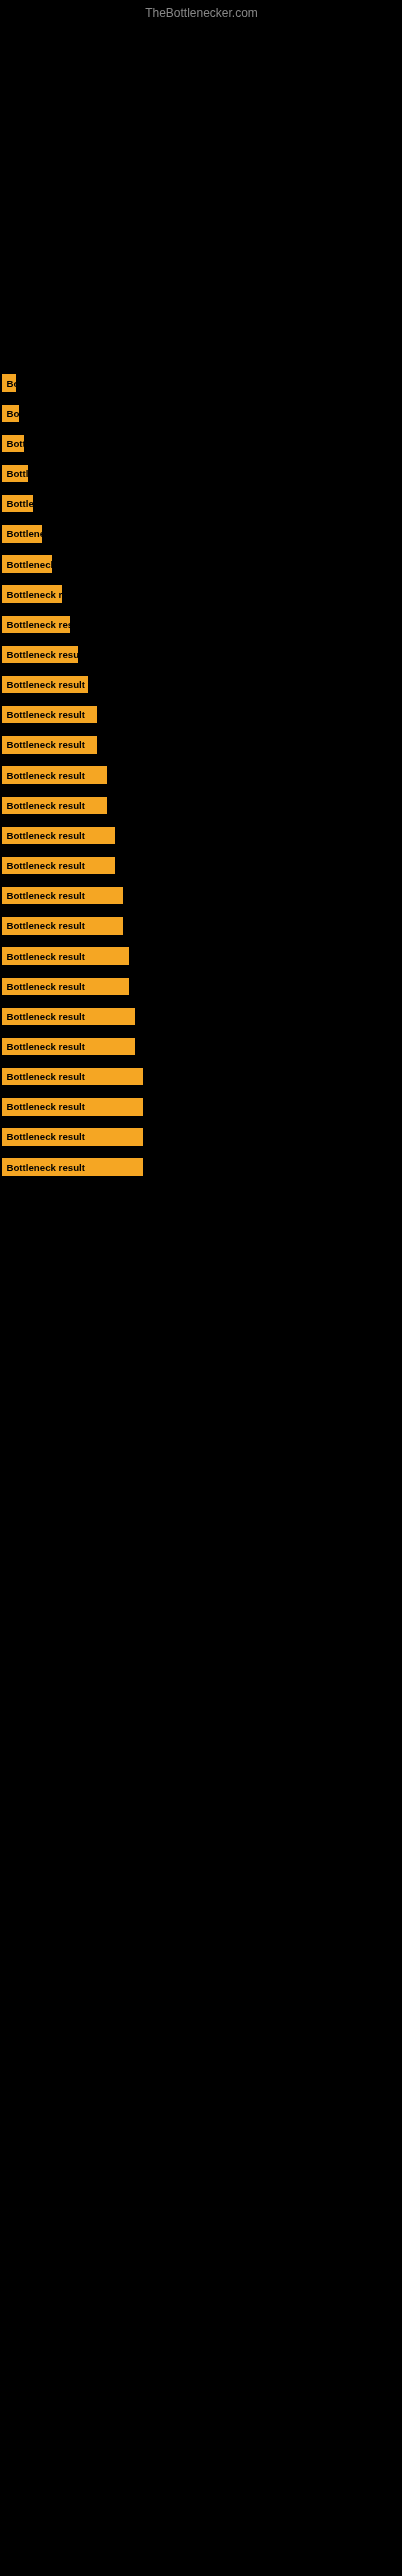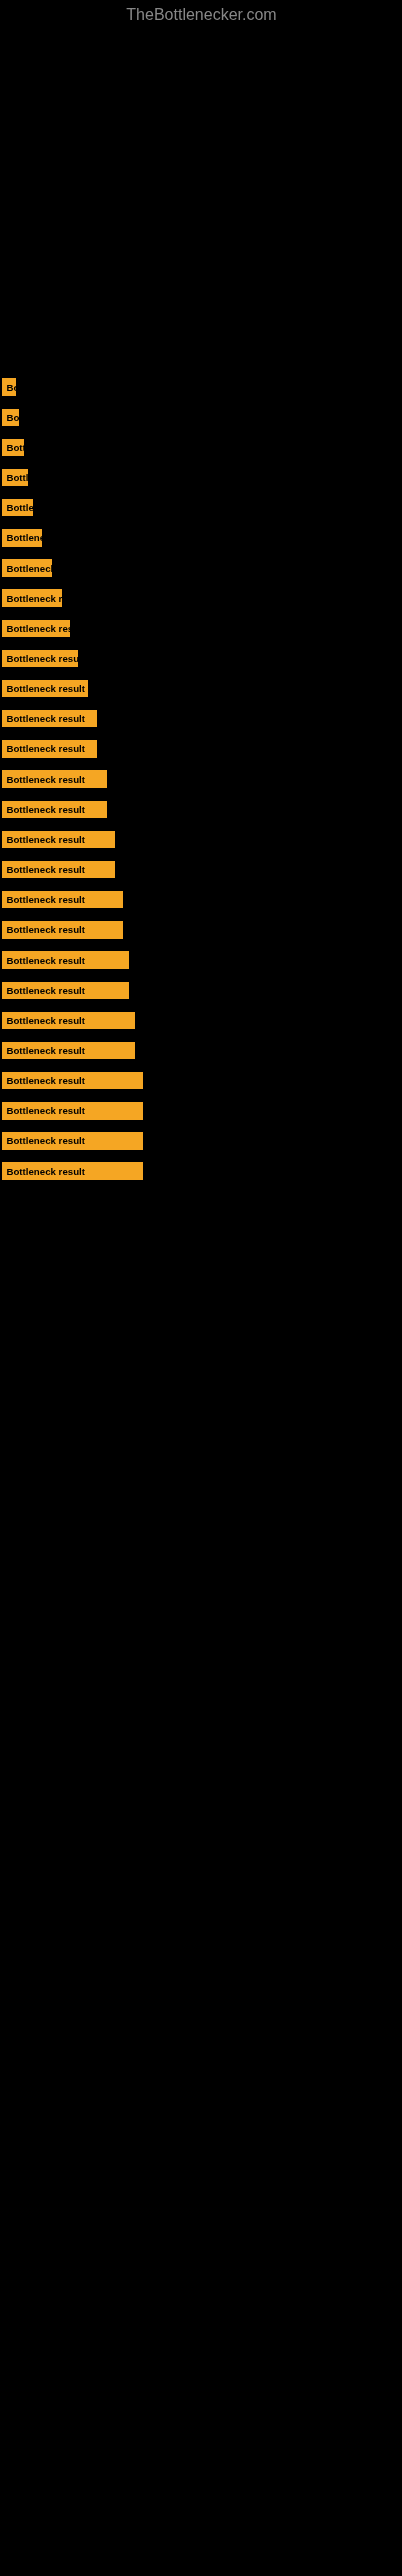--- a/index.html
+++ b/index.html
@@ -7,21 +7,21 @@
       background-color: #000;
       width: 403px;
       min-height: 2576px;
       font-family: Arial, sans-serif;
       position: relative;
     }
 
     .site-title {
       text-align: center;
       color: #888;
-      font-size: 16px;
+      font-size: 12px;
       padding: 6.4px 0 3.2px 0;
     }
 
     .chart-area {
       width: 100%;
       height: 338px;
       background: #000;
       position: relative;
     }
 

